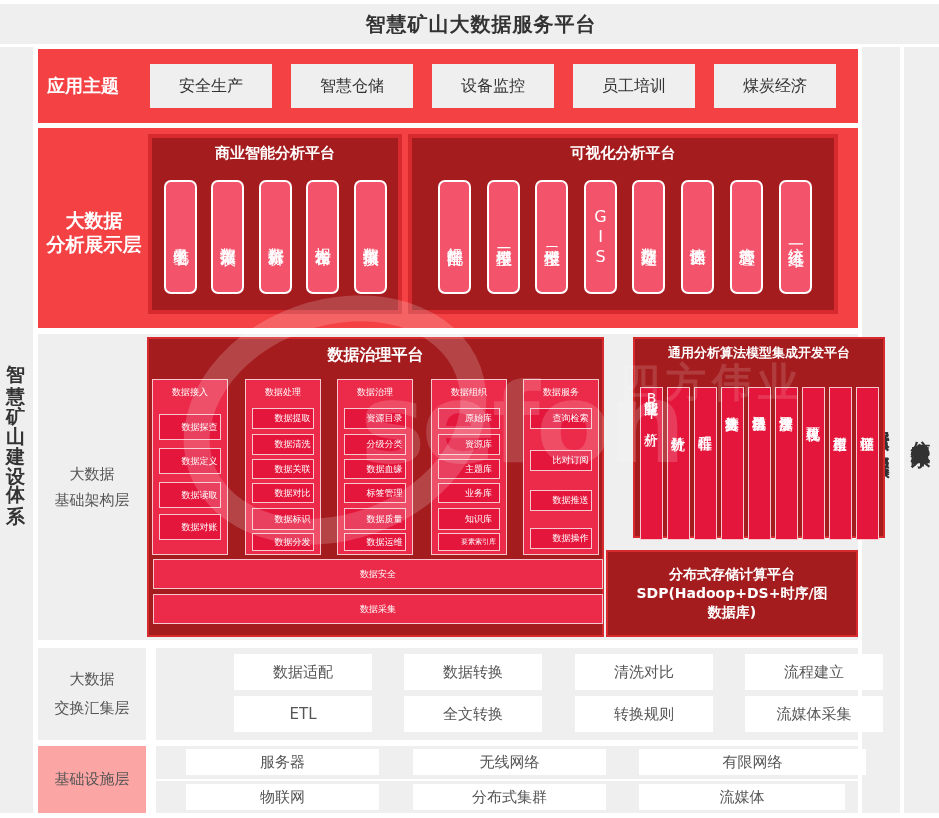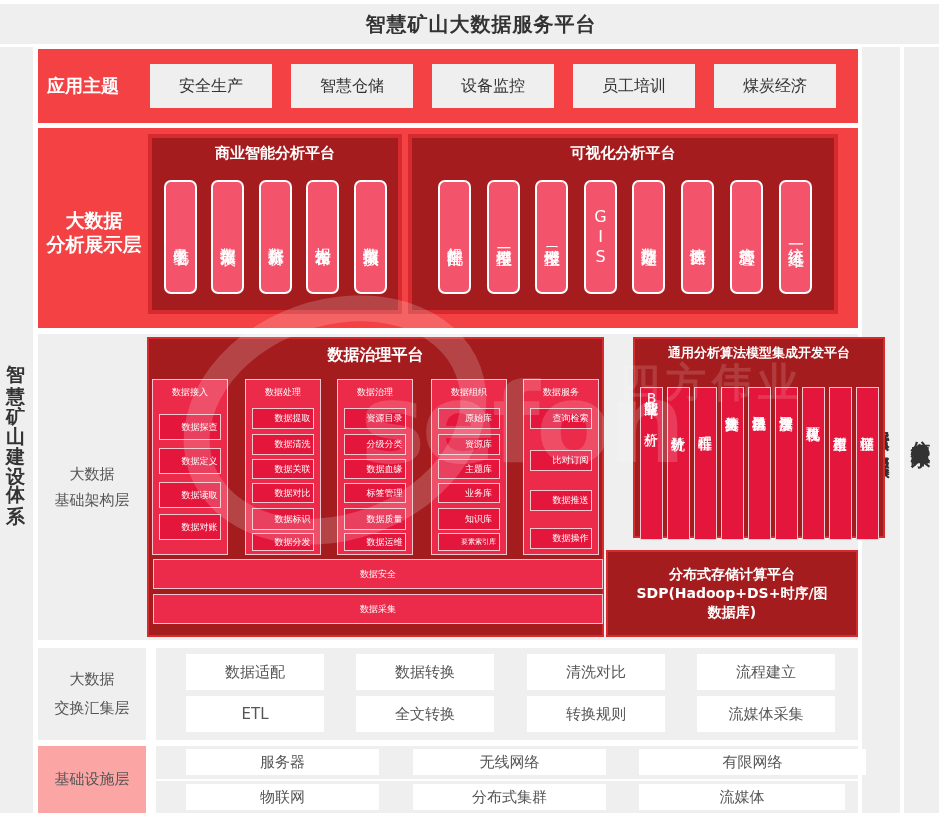--- a/index.html
+++ b/index.html
@@ -76,21 +76,21 @@
   .sdp-plat { left: 606px; top: 550px; width: 252px; height: 87px; background: #a51c1f;
     border: 2px solid #d62a2e; display: flex; align-items: center; justify-content: center;
     text-align: center; color: #fff; font-size: 14px; font-weight: bold; line-height: 19px; }
 
   
   .ex-label { left: 38px; top: 648px; width: 108px; height: 92px; background: #efefef;
     display: flex; align-items: center; justify-content: center; text-align: center;
     font-size: 15px; color: #555; line-height: 29px; }
   .ex-wrap { left: 156px; top: 648px; width: 702px; height: 92px; background: #efefef; }
   .ex-item { position: absolute; width: 77px; height: 36px; background: #fff;
-    display: flex; align-items: center; justify-content: center; font-size: 15px; color: #555; }
+    display: flex; align-items: center; justify-content: center; font-size: 15px; color: #555; margin-left: 48px; }
 
   
   .base-label { left: 38px; top: 746px; width: 108px; height: 67px; background: #fca5a5;
     display: flex; align-items: center; justify-content: center; font-size: 15px; color: #555; }
   .base-wrap { left: 156px; top: 746px; width: 702px; height: 67px; background: #efefef; }
   .base-item { position: absolute; width: 107px; height: 26px; background: #fff;
     display: flex; align-items: center; justify-content: center; font-size: 15px; color: #555; }
 
   
   .wm-ring { left: 180px; top: 300px; width: 310px; height: 240px; border-radius: 50%;

